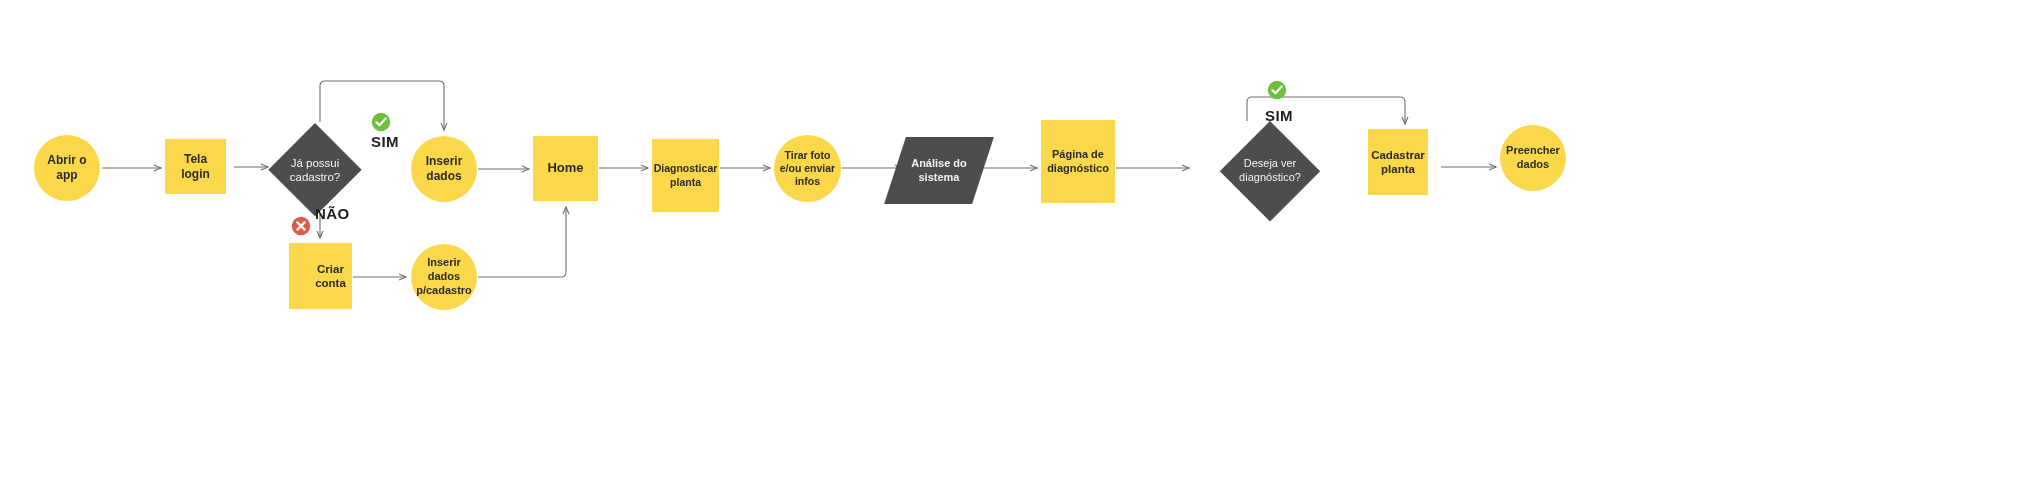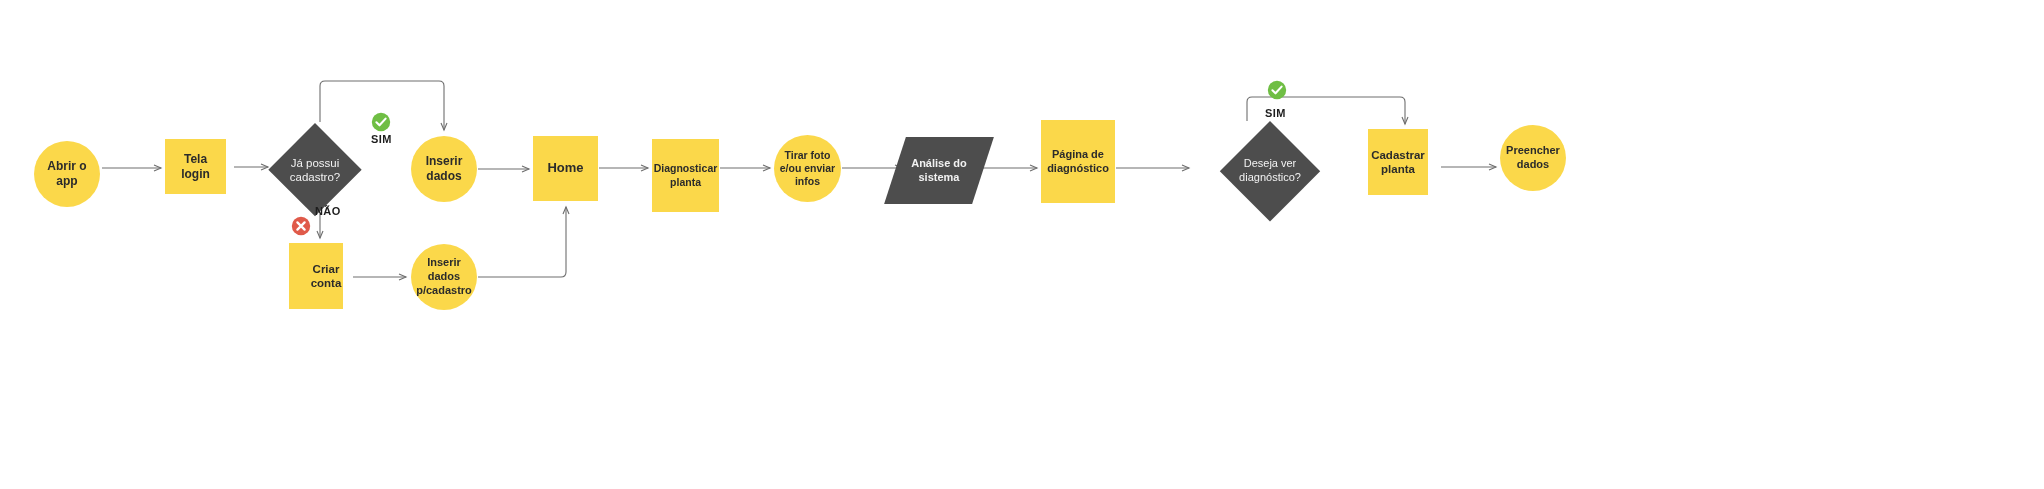--- a/index.html
+++ b/index.html
@@ -78,21 +78,21 @@
     bottom: 0;
     background: #4D4D4D;
     transform: skewX(-18deg);
   }
   .n-parallelogram .label {
     position: relative;
     z-index: 2;
   }
   .edge-label {
     position: absolute;
-    font-size: 11px;
+    font-size: 15px;
     font-weight: bold;
     color: #1d1d1d;
     letter-spacing: 0.4px;
     white-space: nowrap;
     text-align: center;
   }
   .badge {
     position: absolute;
     width: 20px;
     height: 20px;
@@ -139,41 +139,41 @@
       <path d="M975,168 L1037,168" marker-end="url(#arrow)"></path>
 
       <path d="M1116,168 L1189,168" marker-end="url(#arrow)"></path>
 
       <path d="M1247,121 L1247,102 Q1247,97 1252,97 L1400,97 Q1405,97 1405,102 L1405,124" marker-end="url(#arrow)"></path>
 
       <path d="M1441,167 L1496,167" marker-end="url(#arrow)"></path>
     </g>
   </svg>
 
-  <div class="node n-circle" style="left:34px; top:141px; width:66px; height:66px; font-size:12px;">
+  <div class="node n-circle" style="left:34px; top:135px; width:66px; height:66px; font-size:12px;">
     <span class="label">Abrir o
 app</span>
   </div>
 
   <div class="node n-rect" style="left:165px; top:139px; width:61px; height:55px; font-size:12px;">
     <span class="label">Tela login</span>
   </div>
 
   <div class="node n-diamond" style="left:268px; top:123px; width:94px; height:94px; font-size:11.5px;">
     <span class="diamond-shape"></span>
     <span class="label">Já possui
 cadastro?</span>
   </div>
 
   <div class="node n-circle" style="left:411px; top:136px; width:66px; height:66px; font-size:12px;">
     <span class="label">Inserir
 dados</span>
   </div>
 
-  <div class="node n-rect" style="left:289px; top:243px; width:54px; height:66px; font-size:11.5px;padding-left:20px;">
+  <div class="node n-rect" style="left:289px; top:243px; width:63px; height:66px; font-size:11.5px;padding-left:20px;">
     <span class="label">Criar conta</span>
   </div>
 
   <div class="node n-circle" style="left:411px; top:244px; width:66px; height:66px; font-size:11px;">
     <span class="label">Inserir
 dados
 p/cadastro</span>
   </div>
 
   <div class="node n-rect" style="left:533px; top:136px; width:65px; height:65px; font-size:13px;">

